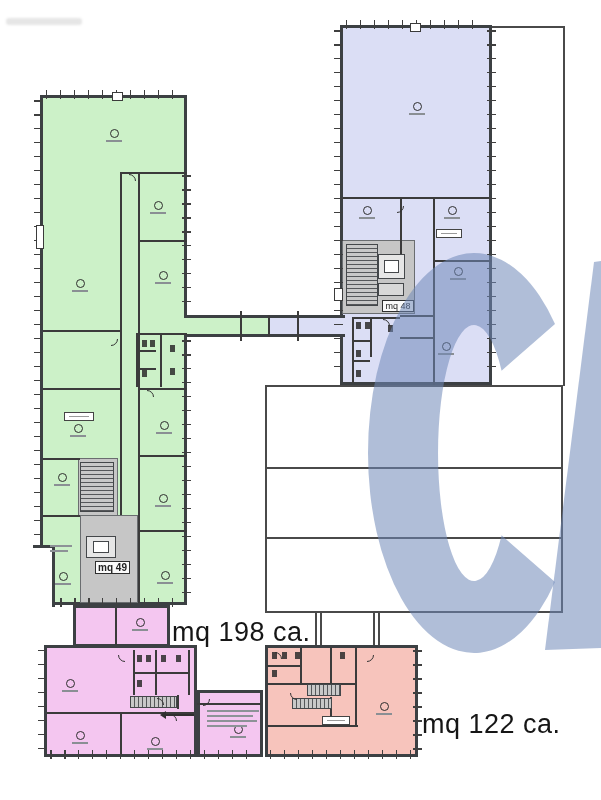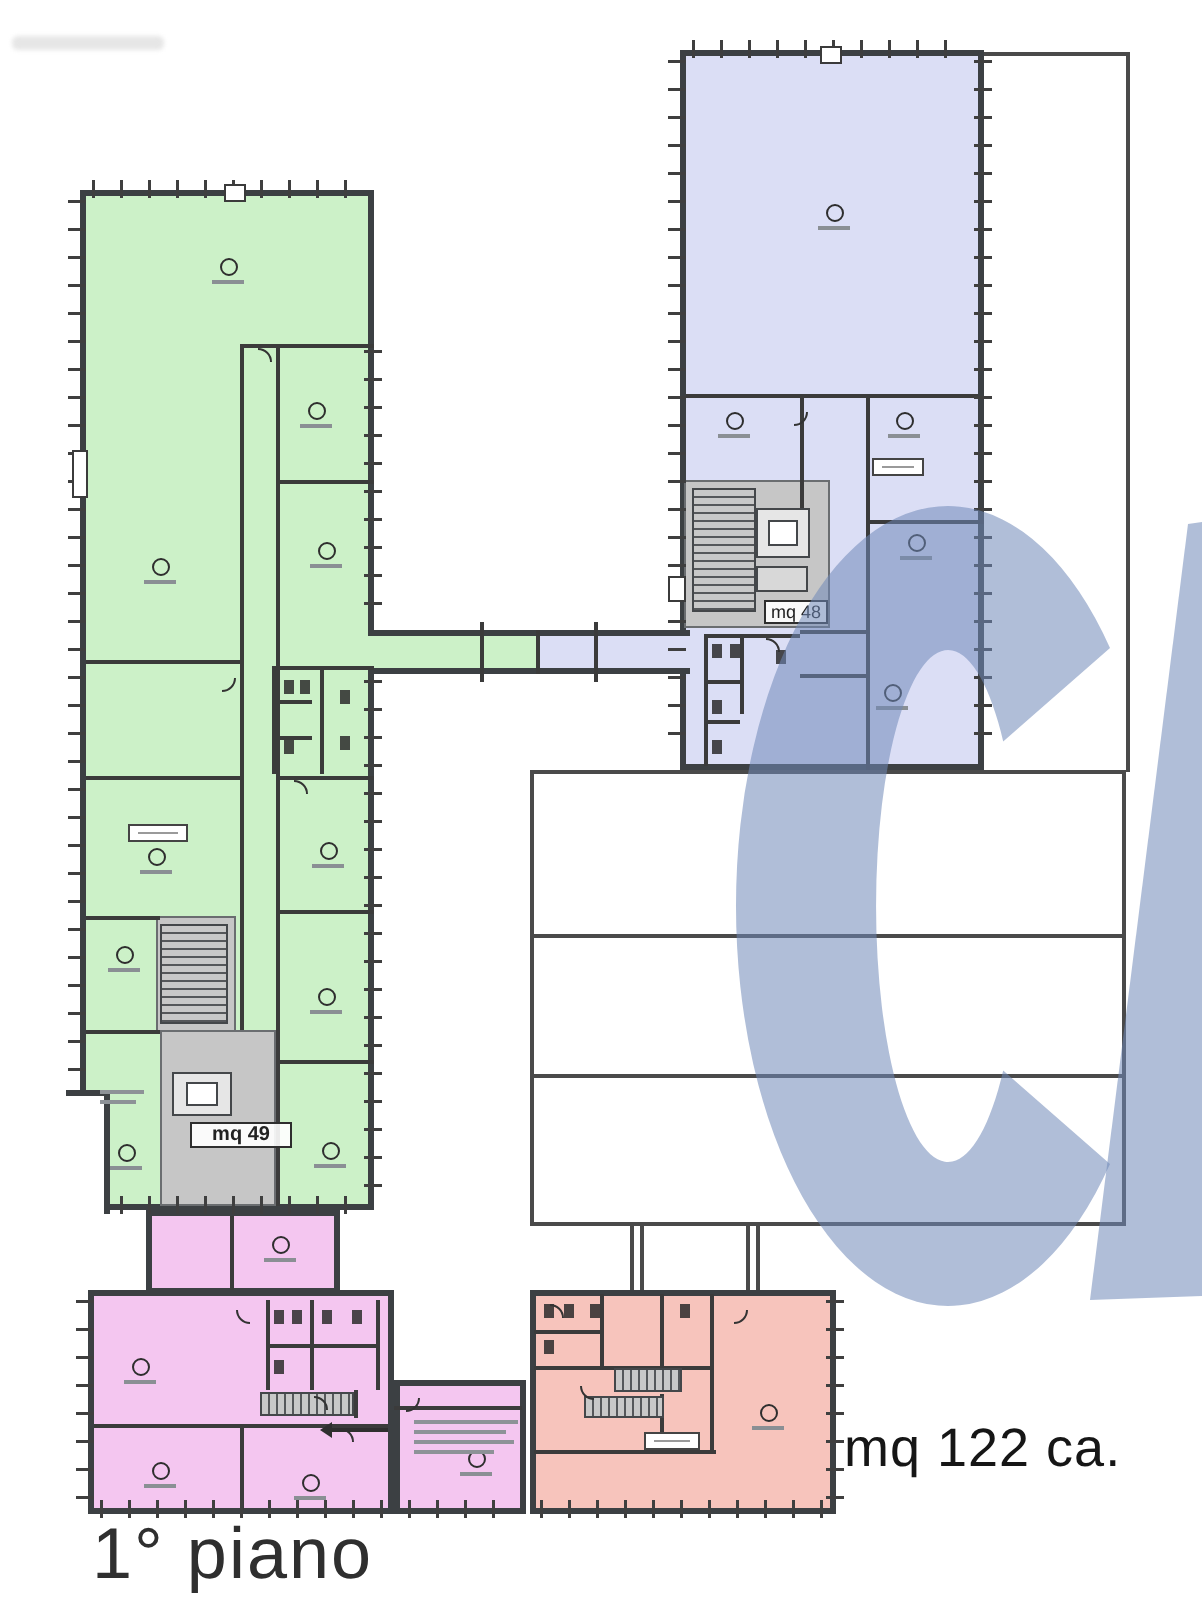--- a/index.html
+++ b/index.html
@@ -235,26 +235,26 @@
       <div class="symline" style="left: 50px; top: 545px; width: 22px; background: rgb(141, 146, 151);"></div>
       <div class="symline" style="left: 50px; top: 550px; width: 18px; background: rgb(141, 146, 151);"></div>
       <div class="symline" style="left: 207px; top: 710px; width: 52px; background: rgb(141, 146, 151);"></div>
       <div class="symline" style="left: 207px; top: 715px; width: 46px; background: rgb(141, 146, 151);"></div>
       <div class="symline" style="left: 207px; top: 720px; width: 50px; background: rgb(141, 146, 151);"></div>
       <div class="symline" style="left: 207px; top: 725px; width: 40px; background: rgb(141, 146, 151);"></div>
       <div class="arrline" style="left: 166px; top: 714px; width: 28px;"></div>
       <div class="arrhead" style="left: 160px; top: 711px;"></div>
     </div>
 
+  <div class="arealabel" style="left:172px;top:617px;">mq 198 ca.</div>
   <div class="arealabel" style="left:422px;top:709px;">mq 122 ca.</div>
 
-  <div class="stairlabel" style="left:95px;top:561px;width:51px;height:13px;font-size:10px;font-weight:bold;z-index:20;">mq 49</div>
+  <div class="stairlabel" style="left:95px;top:561px;width:35px;height:13px;font-size:10px;font-weight:bold;z-index:20;">mq 49</div>
   <div class="stairlabel" style="left:382px;top:300px;width:32px;height:12px;font-size:9px;z-index:20;">mq 48</div>
 
-  <div id="floorlabel">1° piano</div>
 
   <svg id="watermark" width="601" height="800" viewBox="0 0 601 800" aria-hidden="true">
     <g fill="#7089b8" fill-opacity="0.55">
       <path d="M555,324 A106,200 0 1 0 555,582 L501.6,535.3 A36,128 0 1 1 501.6,370.7 Z"></path>
       <polygon points="594,262 601,261 601,648 545,650"></polygon>
     </g>
   </svg>
 
 </div>
 

